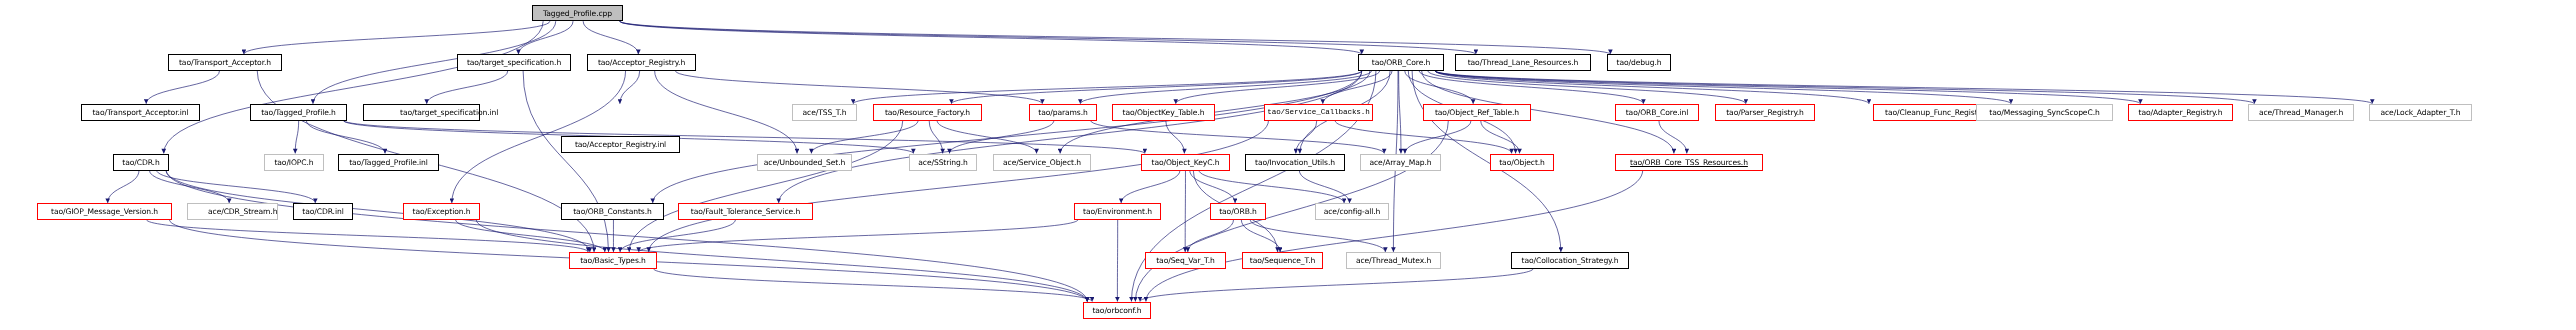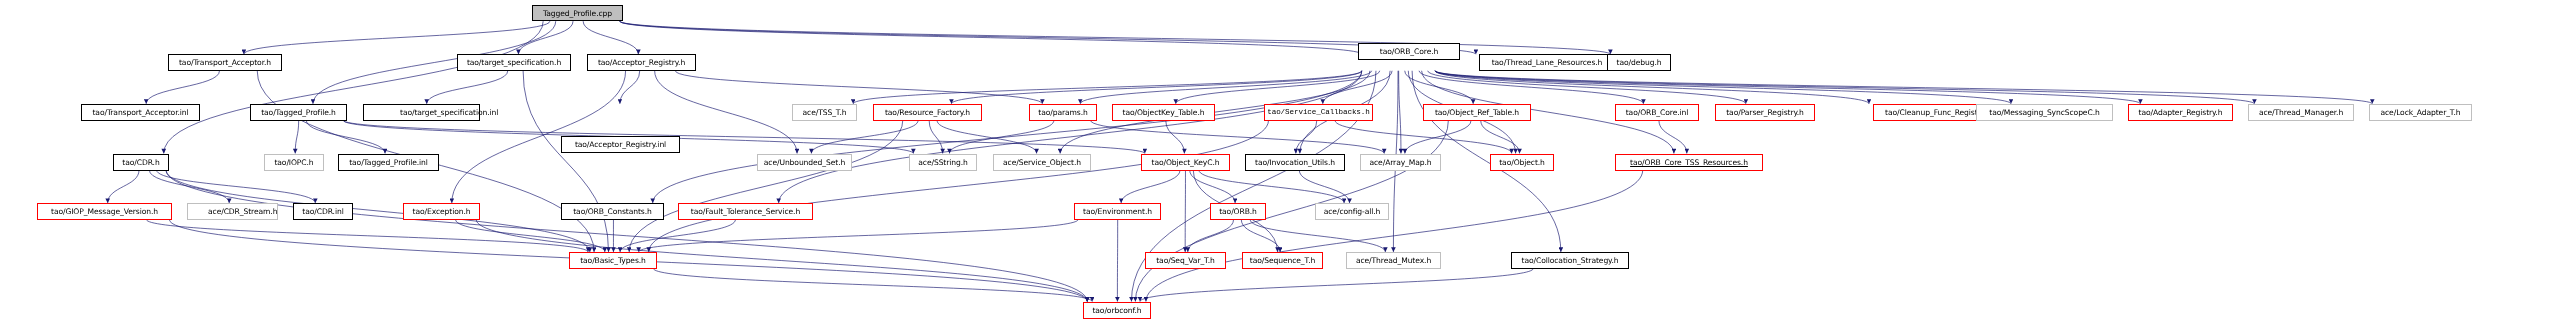--- a/index.html
+++ b/index.html
@@ -105,22 +105,22 @@
       <path d="M1888.3,332 C1888.3,356.5 2092.75,356.5 2092.75,381" fill="none" stroke="#191970" stroke-width="1" marker-end="url(#arrow)"></path>
       <path d="M1109.96,332 C1109.96,356.5 935.525,356.5 935.525,381" fill="none" stroke="#191970" stroke-width="1" marker-end="url(#arrow)"></path>
       <path d="M2316.32,406 C2316.32,431 1721.675,431 1721.675,456" fill="none" stroke="#191970" stroke-width="1" marker-end="url(#arrow)"></path>
       <path d="M2481.92,257 C2481.92,356.5 1730.675,356.5 1730.675,456" fill="none" stroke="#191970" stroke-width="1" marker-end="url(#arrow)"></path>
     </svg>
   <div id="nodes">
       <div class="node root" style="left: 532px; top: 4.6px; width: 91px;">Tagged_Profile.cpp</div>
       <div class="node" style="left: 168px; top: 54px; width: 114px;">tao/Transport_Acceptor.h</div>
       <div class="node" style="left: 457px; top: 54px; width: 114px;">tao/target_specification.h</div>
       <div class="node" style="left: 587px; top: 54px; width: 109px;">tao/Acceptor_Registry.h</div>
-      <div class="node" style="left: 1358px; top: 43px; width: 102px;">tao/ORB_Core.h</div>
-      <div class="node" style="left: 1455px; top: 54px; width: 136px; margin-left: 24px;">tao/Thread_Lane_Resources.h</div>
+      <div class="node" style="left: 1358px; top: 54px; width: 86px;">tao/ORB_Core.h</div>
+      <div class="node" style="left: 1455px; top: 54px; width: 136px;">tao/Thread_Lane_Resources.h</div>
       <div class="node" style="left: 1607px; top: 54px; width: 64px;">tao/debug.h</div>
       <div class="node" style="left: 81px; top: 104px; width: 119px;">tao/Transport_Acceptor.inl</div>
       <div class="node" style="left: 250px; top: 104px; width: 97px;">tao/Tagged_Profile.h</div>
       <div class="node" style="left: 363px; top: 104px; width: 117px; padding-left: 36px;">tao/target_specification.inl</div>
       <div class="node" style="left: 561px; top: 104px; width: 119px; margin-top: 32px;">tao/Acceptor_Registry.inl</div>
       <div class="node grey" style="left: 792px; top: 104px; width: 65px;">ace/TSS_T.h</div>
       <div class="node red" style="left: 873px; top: 104px; width: 109px;">tao/Resource_Factory.h</div>
       <div class="node red" style="left: 1029px; top: 104px; width: 68px;">tao/params.h</div>
       <div class="node red" style="left: 1112px; top: 104px; width: 103px;">tao/ObjectKey_Table.h</div>
       <div class="node red" style="left: 1264px; top: 104px; width: 109px; font-family: Liberation Mono, monospace;">tao/Service_Callbacks.h</div>

